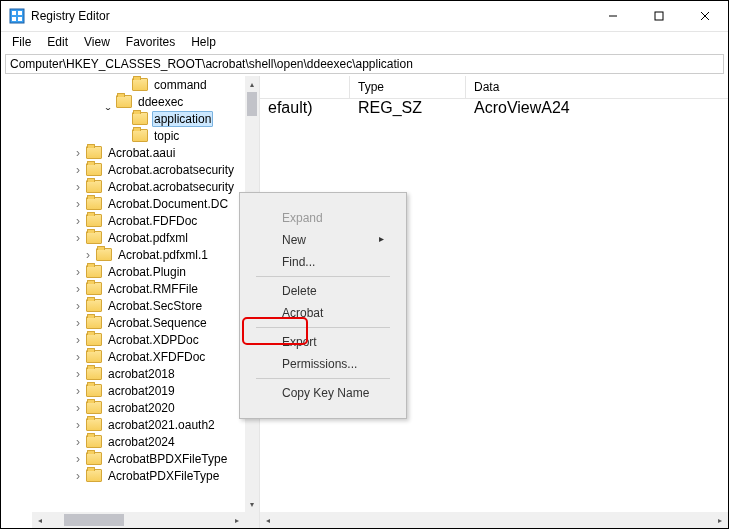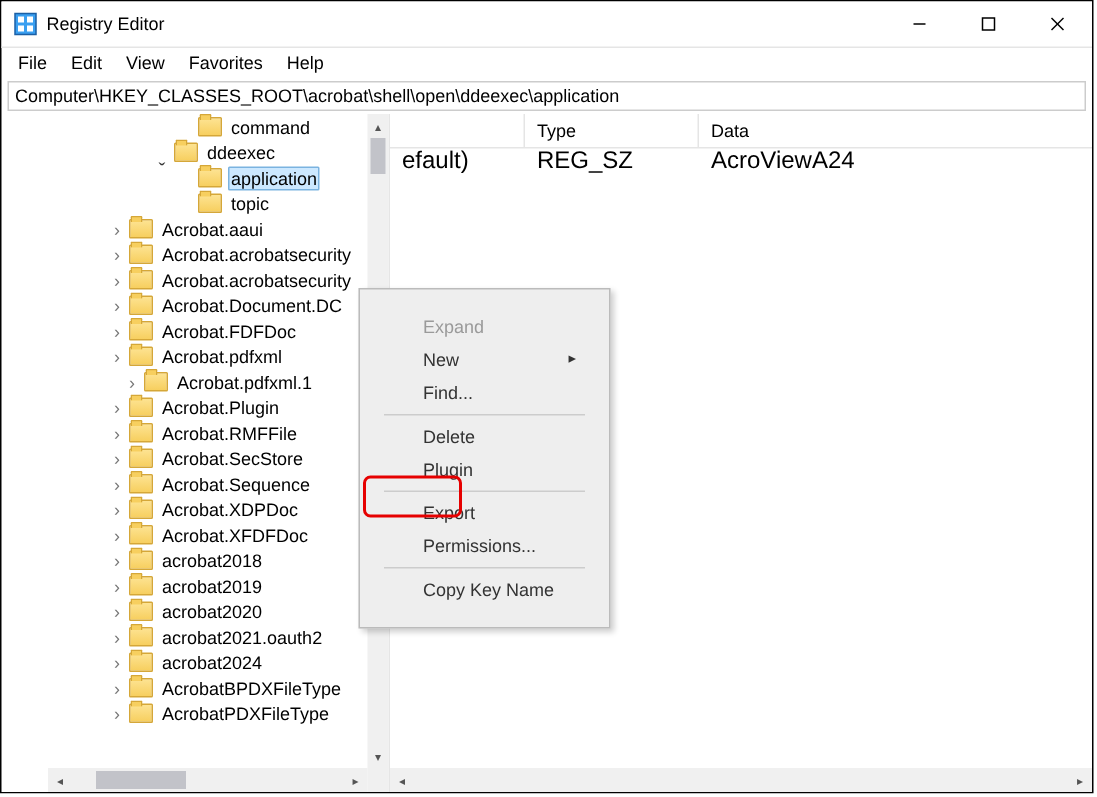--- a/index.html
+++ b/index.html
@@ -478,21 +478,21 @@
 
     <div class="context-menu">
       <div class="cm-item disabled">Expand</div>
       <div class="cm-item">
         <span>New</span>
         <span class="arrow">▸</span>
       </div>
       <div class="cm-item">Find...</div>
       <div class="cm-sep"></div>
       <div class="cm-item">Delete</div>
-      <div class="cm-item">Plugin</div>
+      <div class="cm-item">Acrobat</div>
       <div class="cm-sep"></div>
       <div class="cm-item highlight" id="export-item">Export</div>
       <div class="cm-item">Permissions...</div>
       <div class="cm-sep"></div>
       <div class="cm-item">Copy Key Name</div>
     </div>
 
   <div class="export-rect" style="left: 210px; top: 241px; width: 62px; height: 24px;"></div>
     </div>
 </div>

